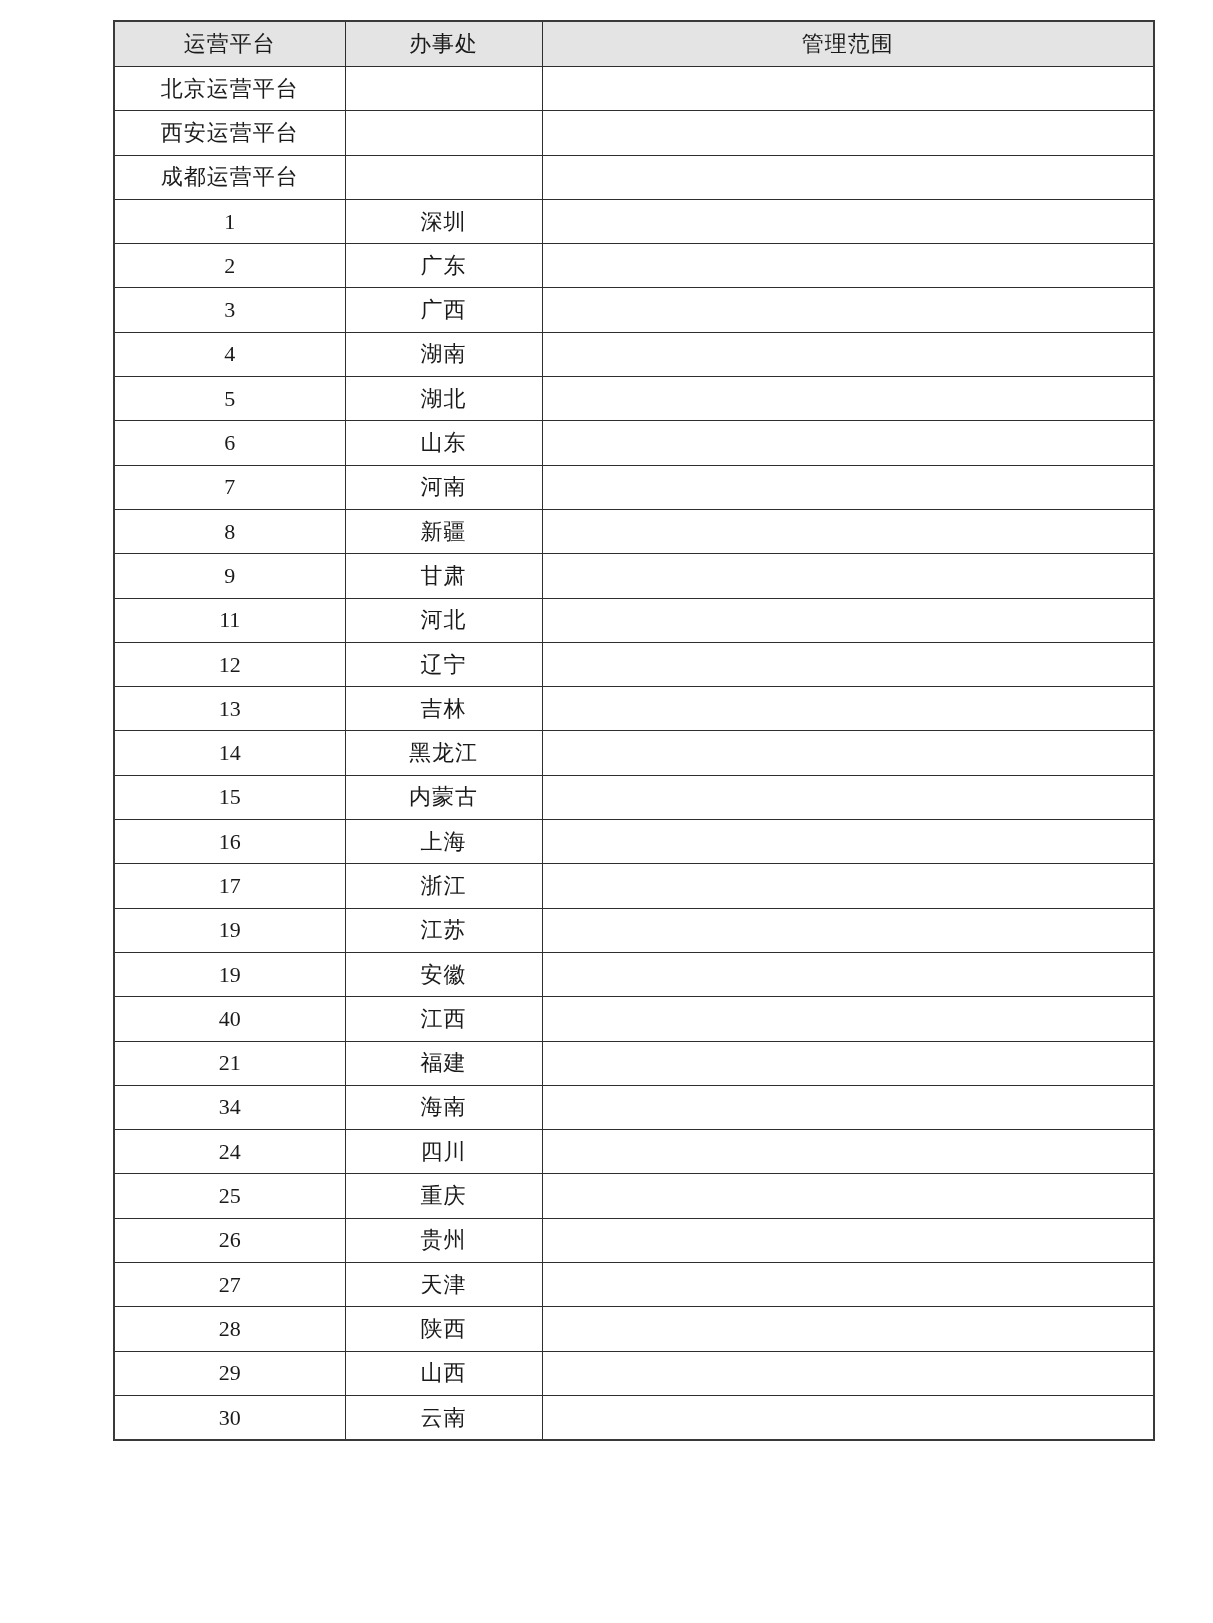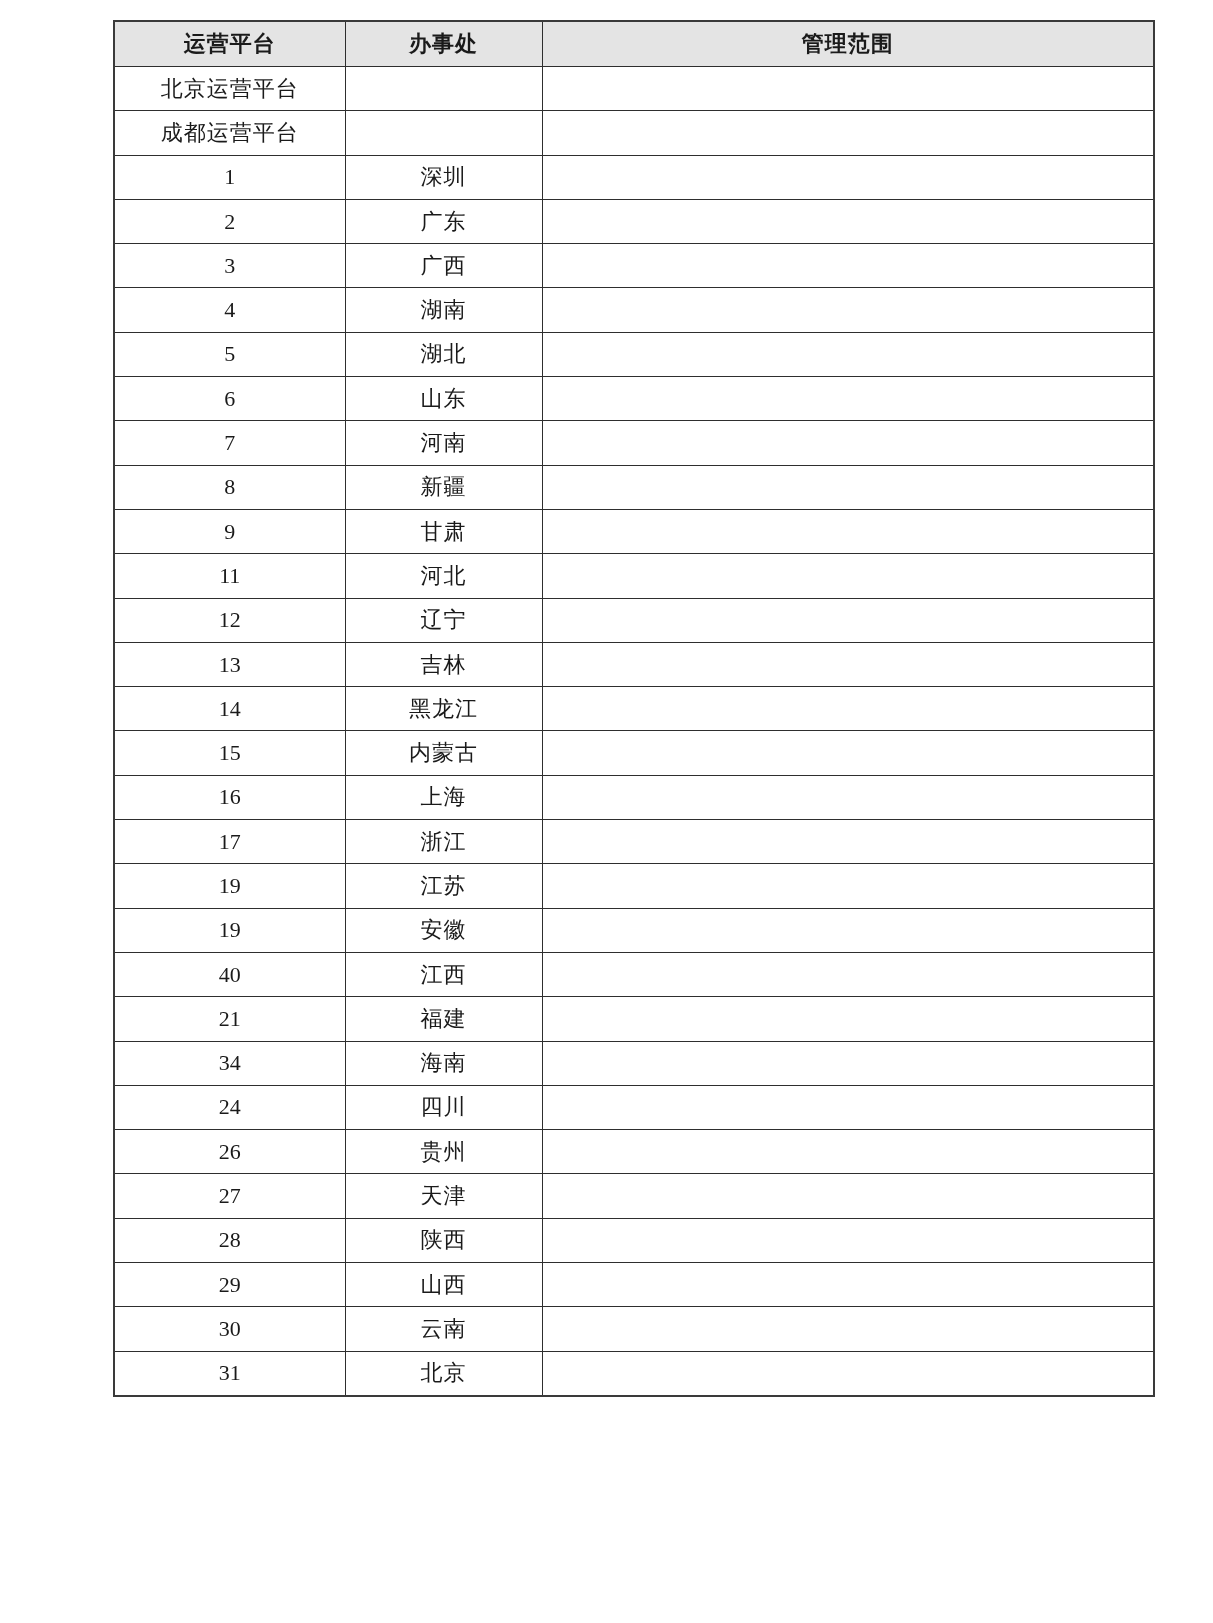--- a/index.html
+++ b/index.html
@@ -32,21 +32,21 @@
       border: 1.5px solid #2e2e2e;
       text-align: center;
       vertical-align: middle;
       padding: 0;
       color: #1a1a1a;
     }
     thead th {
       height: 44px;
       background: #e4e4e4;
       font-family: "DejaVu Sans", "Liberation Sans", sans-serif;
-      font-weight: bold;
+      font-weight: normal;
       font-size: 22px;
       letter-spacing: 1px;
     }
     tbody td {
       height: 43.3px;
       font-family: "DejaVu Serif", "Liberation Serif", serif;
       font-size: 22px;
       letter-spacing: 1px;
     }
     tbody td.num {
@@ -72,20 +72,25 @@
         <th>管理范围</th>
       </tr>
     </thead>
     <tbody id="tbody">
         <tr>
           <td>北京运营平台</td>
           <td></td>
           <td></td>
         </tr>
         <tr>
+          <td>西安运营平台</td>
+          <td></td>
+          <td></td>
+        </tr>
+        <tr>
           <td>成都运营平台</td>
           <td></td>
           <td></td>
         </tr>
         <tr>
           <td class="num">1</td>
           <td>深圳</td>
           <td></td>
         </tr>
         <tr>
@@ -187,20 +192,25 @@
           <td class="num">34</td>
           <td>海南</td>
           <td></td>
         </tr>
         <tr>
           <td class="num">24</td>
           <td>四川</td>
           <td></td>
         </tr>
         <tr>
+          <td class="num">25</td>
+          <td>重庆</td>
+          <td></td>
+        </tr>
+        <tr>
           <td class="num">26</td>
           <td>贵州</td>
           <td></td>
         </tr>
         <tr>
           <td class="num">27</td>
           <td>天津</td>
           <td></td>
         </tr>
         <tr>
@@ -209,22 +219,17 @@
           <td></td>
         </tr>
         <tr>
           <td class="num">29</td>
           <td>山西</td>
           <td></td>
         </tr>
         <tr>
           <td class="num">30</td>
           <td>云南</td>
-          <td></td>
-        </tr>
-        <tr>
-          <td class="num">31</td>
-          <td>北京</td>
           <td></td>
         </tr>
       </tbody>
   </table>
 </div>
 
 </body></html>

